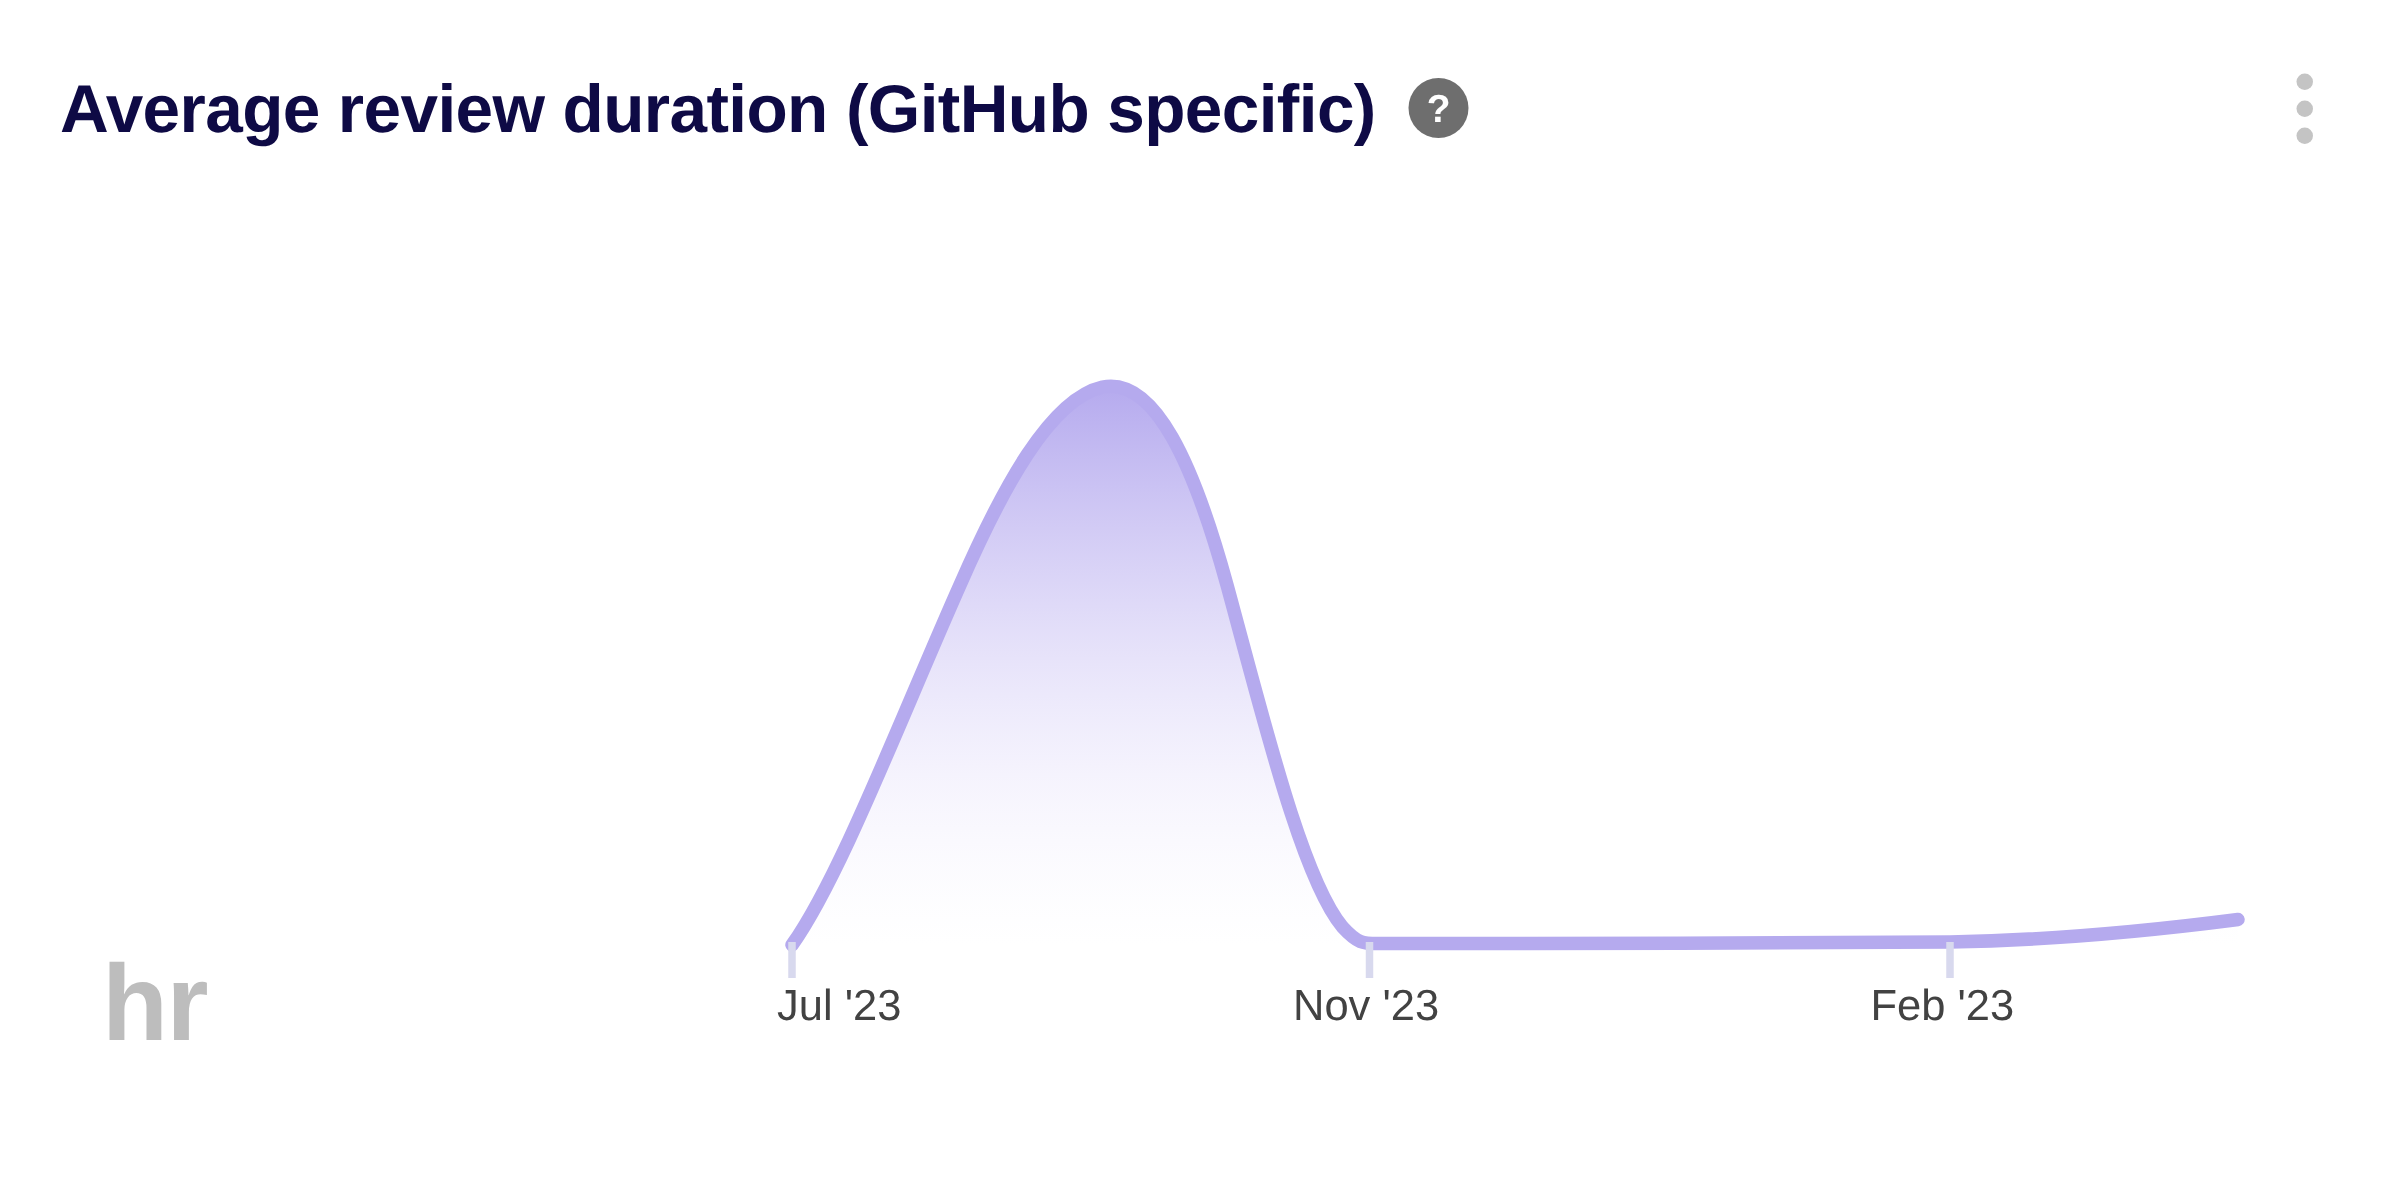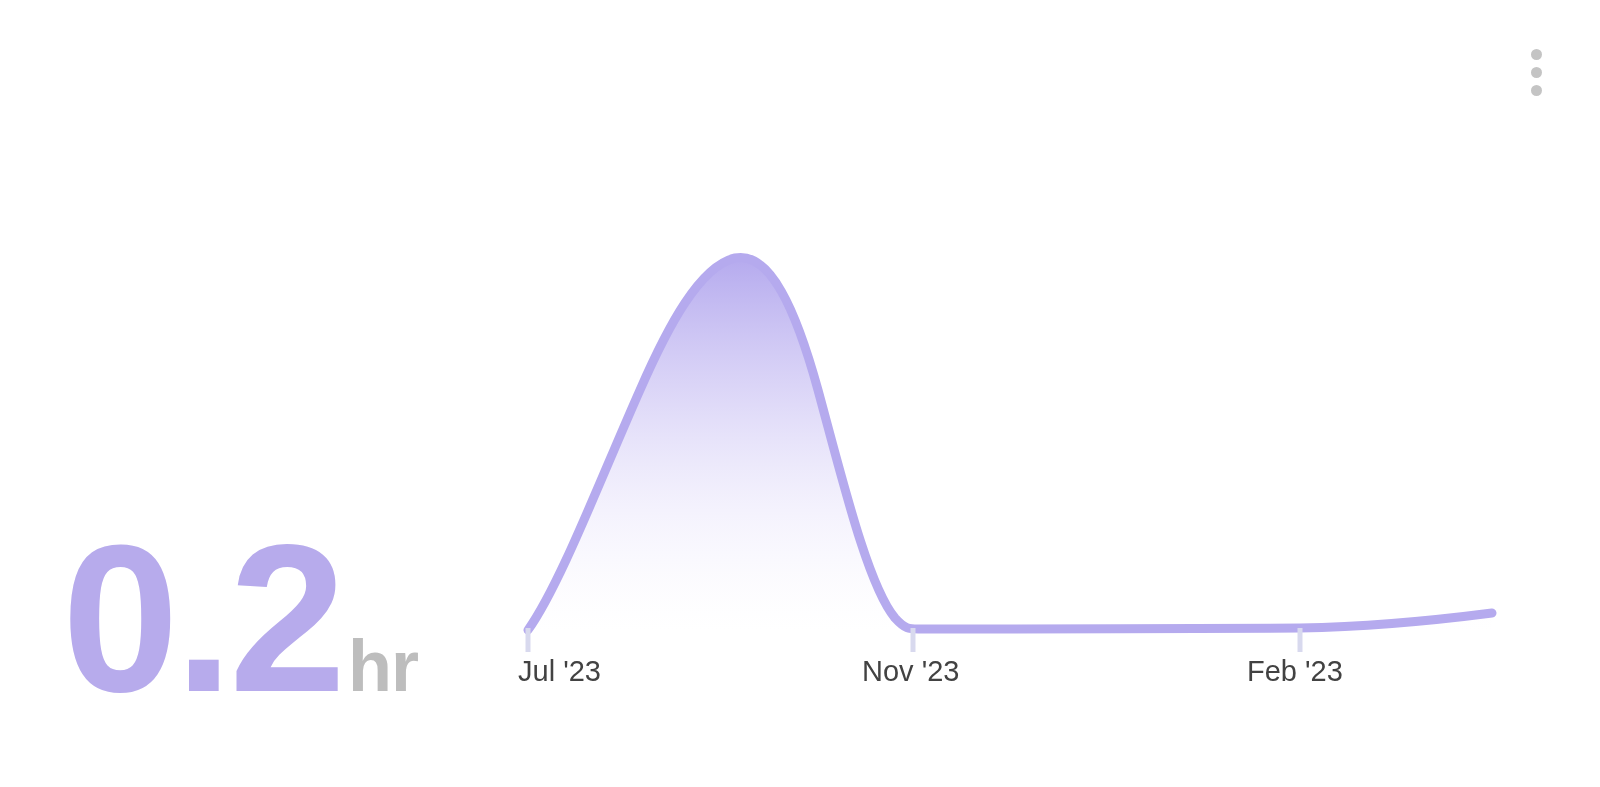--- a/index.html
+++ b/index.html
@@ -137,32 +137,35 @@
     white-space: nowrap;
     line-height: 1;
   }
 </style>
 </head>
 <body>
 
 <div class="card">
 
   <div class="card-header">
+    <div class="title-group">
+      <h1 class="card-title">Average review duration (GitHub specific)</h1>
+      <span class="help-icon">?</span>
+    </div>
 
     <div class="header-spacer"></div>
 
     <div class="kebab-menu">
       <span class="dot"></span>
       <span class="dot"></span>
       <span class="dot"></span>
     </div>
   </div>
 
   <div class="metric">
-    <span class="metric-value">0.2</span>
     <span class="metric-unit">hr</span>
   </div>
 
   <div class="chart-area">
     <svg viewBox="0 0 1600 787" xmlns="http://www.w3.org/2000/svg" aria-hidden="true">
       <defs>
         <linearGradient id="areaFill" x1="0" y1="0" x2="0" y2="1">
           <stop offset="0%" stop-color="#b5aaee" stop-opacity="1"></stop>
           <stop offset="35%" stop-color="#cdc5f4" stop-opacity="0.72"></stop>
           <stop offset="70%" stop-color="#e9e5fb" stop-opacity="0.45"></stop>

